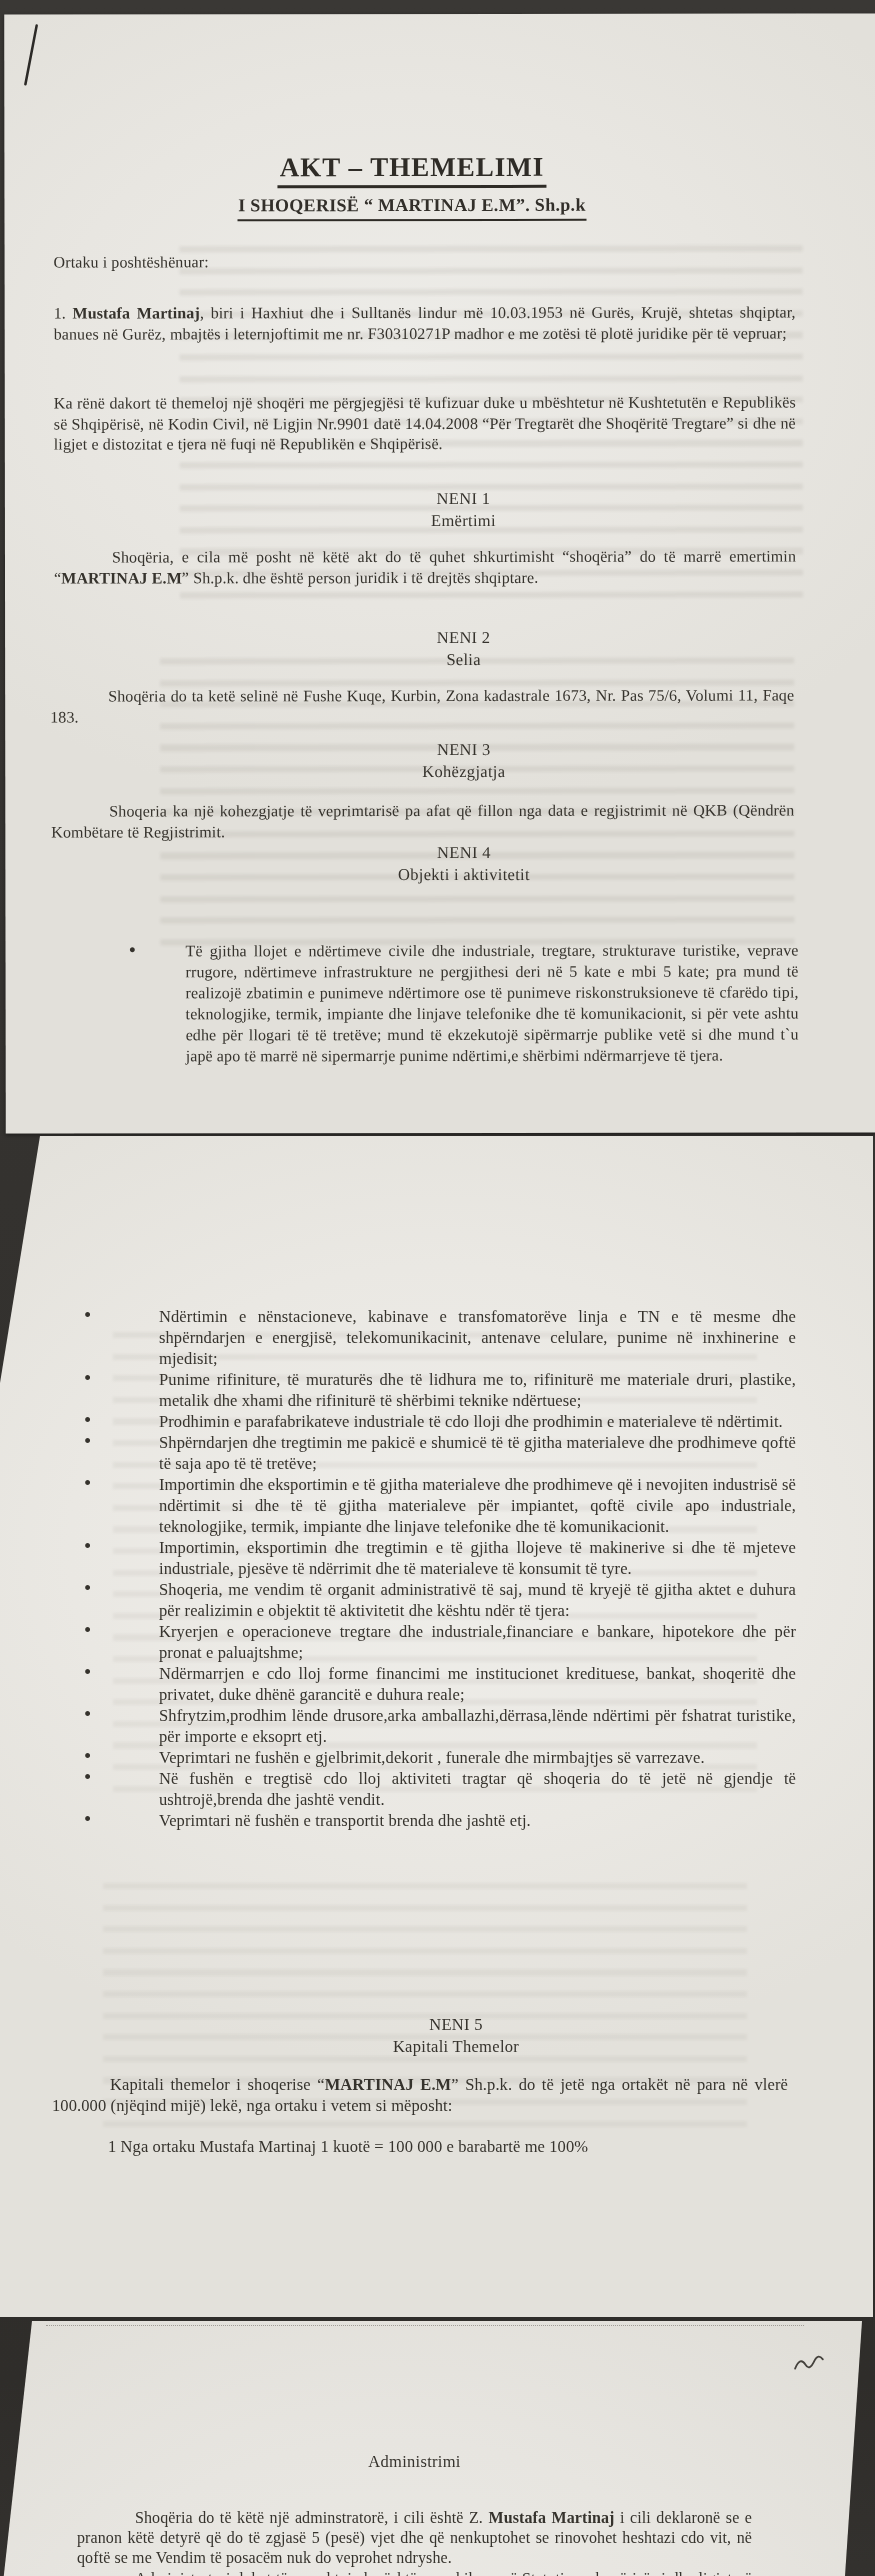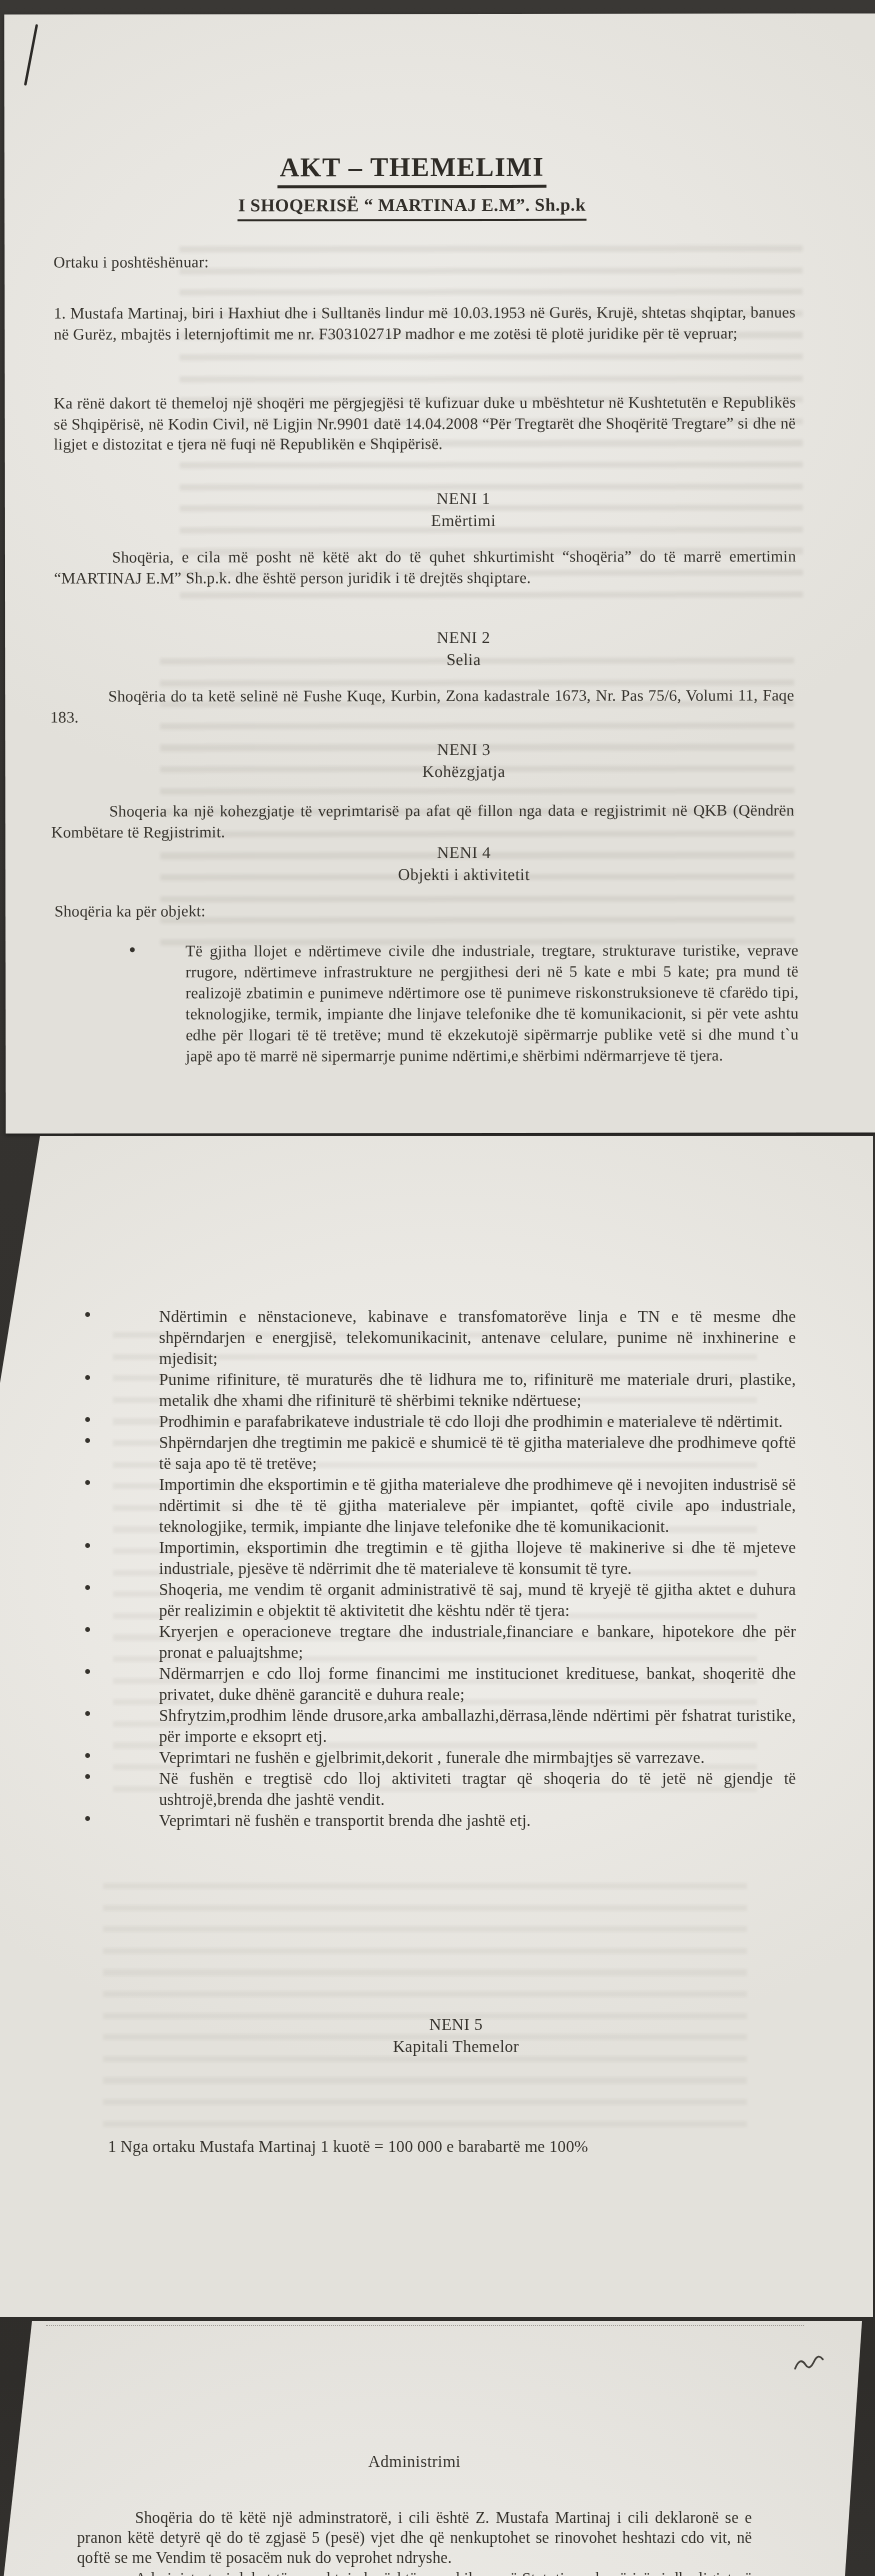--- a/index.html
+++ b/index.html
@@ -25,21 +25,21 @@
     box-shadow:0 1px 4.1px rgba(0,0,0,.4);
   }
   .page3{
     top:2321px;left:0;width:876px;height:1079px;
     background:radial-gradient(670px 567px at 45% 40%, #ecebe6 0%, #e7e5e0 55%, #e0ded8 100%);
     clip-path:polygon(32px 0, 862px 0, 790px 100%, 0 100%, 0 289px);
   }
   .abs{position:absolute;}
   .body-text{font-size:16px;line-height:20.6px;text-align:justify;letter-spacing:0.1px;}
   .indent{text-indent:58px;}
-  .b{font-weight:400;}
+  .b{font-weight:700;}
   .heading{line-height:21.6px;font-size:16.5px;text-align:center;letter-spacing:0.3px;}
   .title-block{left:0;right:0;text-align:center;transform:translateX(-28px);}
   .doc-title{
     display:inline-block;font-size:27px;font-weight:700;letter-spacing:1px;
     border-bottom:3.1px solid #2e2b26;padding:0 2.1px 3.1px 2.1px;line-height:30px;color:#2f2c27;
   }
   .doc-subtitle{
     display:inline-block;font-size:18px;font-weight:700;letter-spacing:0.3px;
     border-bottom:2.1px solid #2e2b26;padding:0 1px 2.1px 1px;line-height:23px;margin-top:6px;color:#322f2a;
   }
@@ -93,21 +93,20 @@
     <div class="abs heading center-shift" style="top:725px;left:0;right:0;">
       <div>NENI 3</div>
       <div>Kohëzgjatja</div>
     </div>
     <div class="abs body-text indent" style="top:787px;left:46px;right:82px;">Shoqeria ka një kohezgjatje të veprimtarisë  pa afat që fillon nga data e regjistrimit në QKB (Qëndrën Kombëtare të Regjistrimit.</div>
 
     <div class="abs heading center-shift" style="top:828px;left:0;right:0;">
       <div>NENI 4</div>
       <div>Objekti i aktivitetit</div>
     </div>
-    <div class="abs body-text" style="top:887px;left:49px;right:80px;">Shoqëria ka për objekt:</div>
 
     <ul class="obj-list one-item abs body-text" style="top:926px;left:121px;right:78px;line-height:21px;">
         <li>Të gjitha llojet e ndërtimeve civile dhe industriale, tregtare, strukturave turistike, veprave rrugore, ndërtimeve infrastrukture ne pergjithesi deri në 5 kate e mbi 5 kate; pra mund të realizojë zbatimin e punimeve ndërtimore ose të punimeve riskonstruksioneve të cfarëdo tipi, teknologjike, termik, impiante dhe linjave telefonike dhe të komunikacionit, si për vete ashtu edhe për llogari të të tretëve; mund të ekzekutojë sipërmarrje publike vetë si dhe mund t`u japë apo të marrë në sipermarrje punime ndërtimi,e shërbimi ndërmarrjeve të tjera.</li>
       </ul>
   </div>
 
   <div class="page page2">
     <div class="ghost abs" style="left:113px;top:196px;width:644px;height:464px;opacity:.07;"></div>
     <div class="ghost abs" style="left:103px;top:747px;width:644px;height:258px;opacity:.07;"></div>
 
@@ -125,20 +124,21 @@
         <li>Veprimtari ne fushën e gjelbrimit,dekorit , funerale dhe mirmbajtjes së varrezave.</li>
         <li>Në fushën e tregtisë cdo lloj aktiviteti tragtar që shoqeria do të jetë në gjendje të ushtrojë,brenda dhe jashtë vendit.</li>
         <li>Veprimtari në fushën e transportit brenda dhe jashtë etj.</li>
       </ul>
 
     <div class="abs heading" style="top:878px;left:0;right:0;transform:translateX(18px);">
       <div>NENI 5</div>
       <div>Kapitali Themelor</div>
     </div>
 
+    <div class="abs body-text indent" style="top:939px;left:52px;right:88px;font-size:16.5px;"><span>Kapitali themelor i shoqerise “</span><span class="b">MARTINAJ E.M</span><span>” Sh.p.k. do të jetë nga ortakët në para në vlerë 100.000 (njëqind mijë) lekë,  nga ortaku i vetem si mëposht:</span></div>
 
     <div class="abs body-text" style="top:1001px;left:108px;right:88px;font-size:16.5px;">1 Nga ortaku Mustafa Martinaj 1 kuotë = 100 000 e barabartë me 100%</div>
   </div>
 
   <div class="page page3">
     <div class="perforation abs" style="top:4.1px;left:46px;right:72px;"></div>
 
     <svg class="abs" style="left:792px;top:27px;" width="36" height="31" viewBox="0 0 70 60">
       <path d="M6 40 q10 -24 20 -8 q8 14 18 -8 q7 -14 16 -2" stroke="#45423d" stroke-width="3.5" fill="none" stroke-linecap="round"></path>
     </svg>

